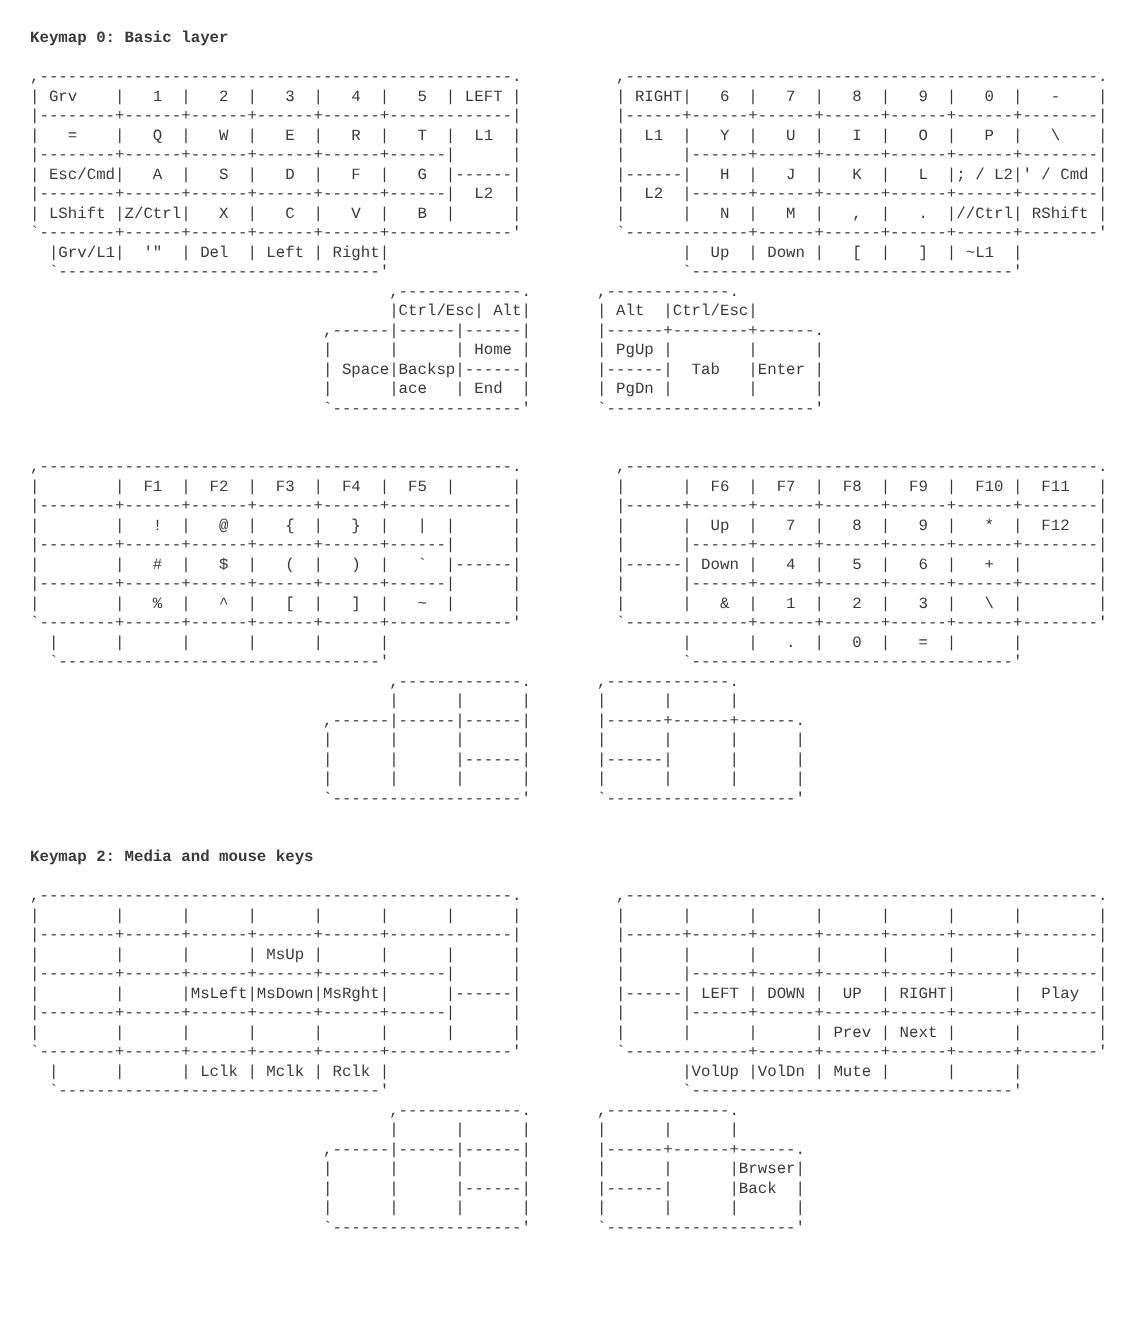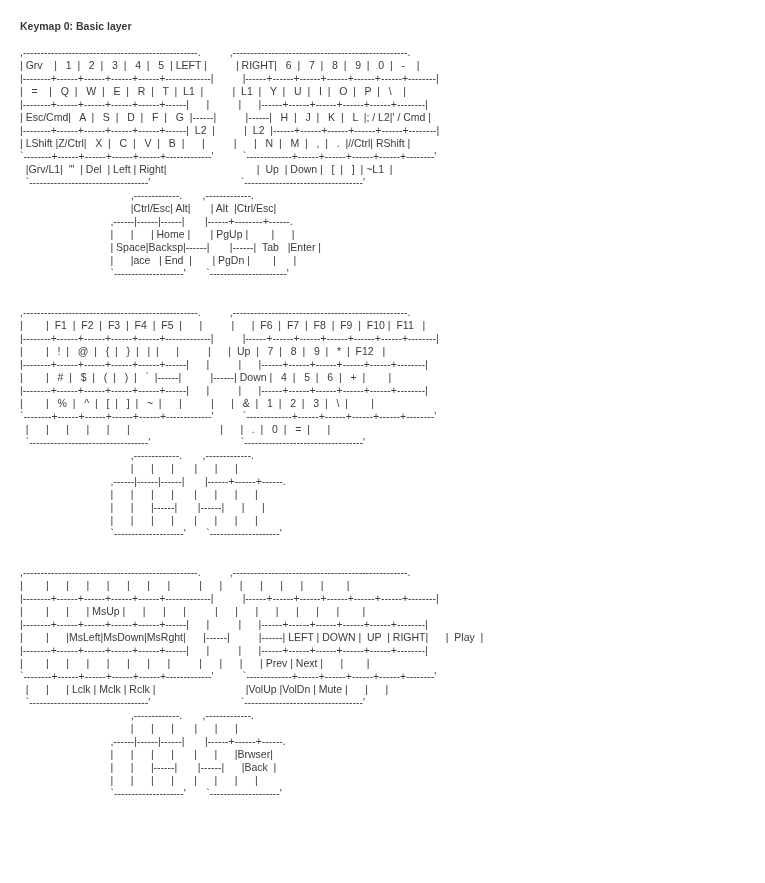--- a/index.html
+++ b/index.html
@@ -7,21 +7,21 @@
     padding: 0;
     background: #ffffff;
   }
   body {
     width: 765px;
     height: 883px;
     overflow: hidden;
   }
   .doc {
     padding: 20px 12px 0 20px;
-    font-family: Liberation Sans, sans-serif;
+    font-family: Liberation Mono, monospace;
     font-size: 10.5px;
     line-height: 13px;
     color: #3a3a3a;
   }
   .keymap-section { margin: 0; }
   .keymap-title {
     white-space: pre;
     font-weight: 600;
     margin: 0 0 13px 0;
   }
@@ -73,20 +73,21 @@
                                       ,-------------.       ,-------------.
                                       |      |      |       |      |      |
                                ,------|------|------|       |------+------+------.
                                |      |      |      |       |      |      |      |
                                |      |      |------|       |------|      |      |
                                |      |      |      |       |      |      |      |
                                `--------------------'       `--------------------'</pre>
   </section>
 
   <section class="keymap-section">
+    <div class="keymap-title">Keymap 2: Media and mouse keys</div>
     <pre class="keymap-art">,--------------------------------------------------.          ,--------------------------------------------------.
 |        |      |      |      |      |      |      |          |      |      |      |      |      |      |        |
 |--------+------+------+------+------+-------------|          |------+------+------+------+------+------+--------|
 |        |      |      | MsUp |      |      |      |          |      |      |      |      |      |      |        |
 |--------+------+------+------+------+------|      |          |      |------+------+------+------+------+--------|
 |        |      |MsLeft|MsDown|MsRght|      |------|          |------| LEFT | DOWN |  UP  | RIGHT|      |  Play  |
 |--------+------+------+------+------+------|      |          |      |------+------+------+------+------+--------|
 |        |      |      |      |      |      |      |          |      |      |      | Prev | Next |      |        |
 `--------+------+------+------+------+-------------'          `-------------+------+------+------+------+--------'
   |      |      | Lclk | Mclk | Rclk |                               |VolUp |VolDn | Mute |      |      |

